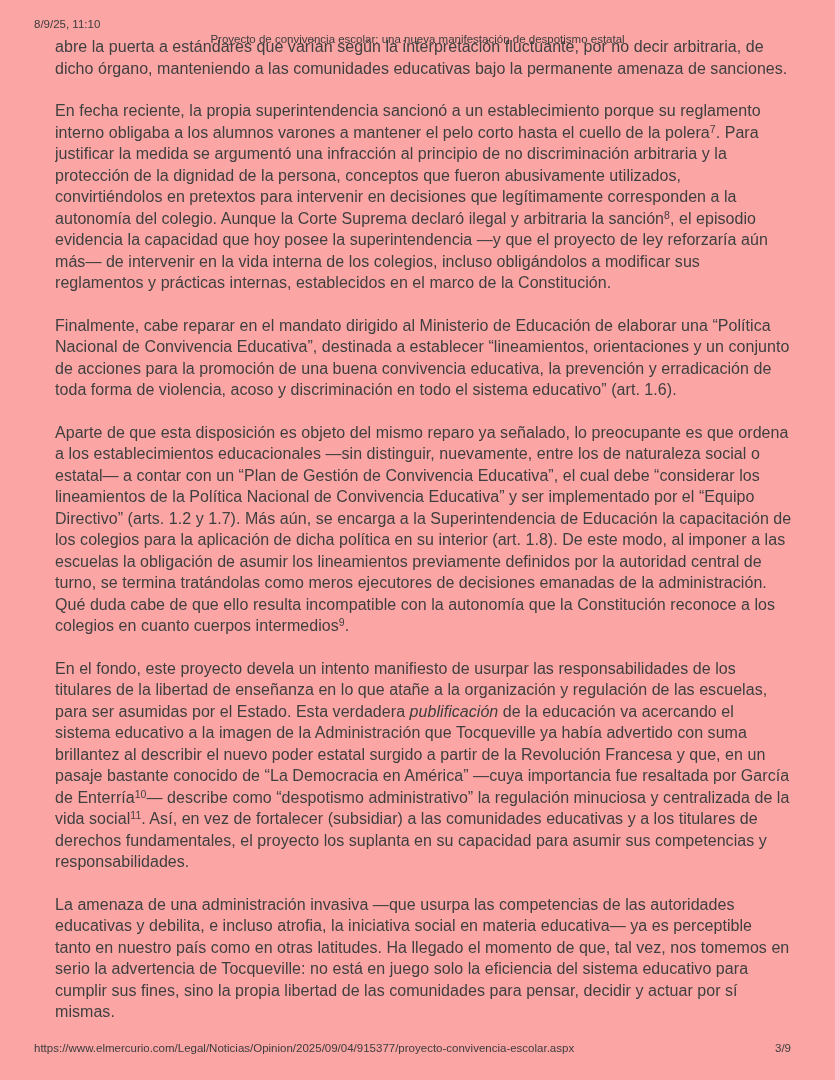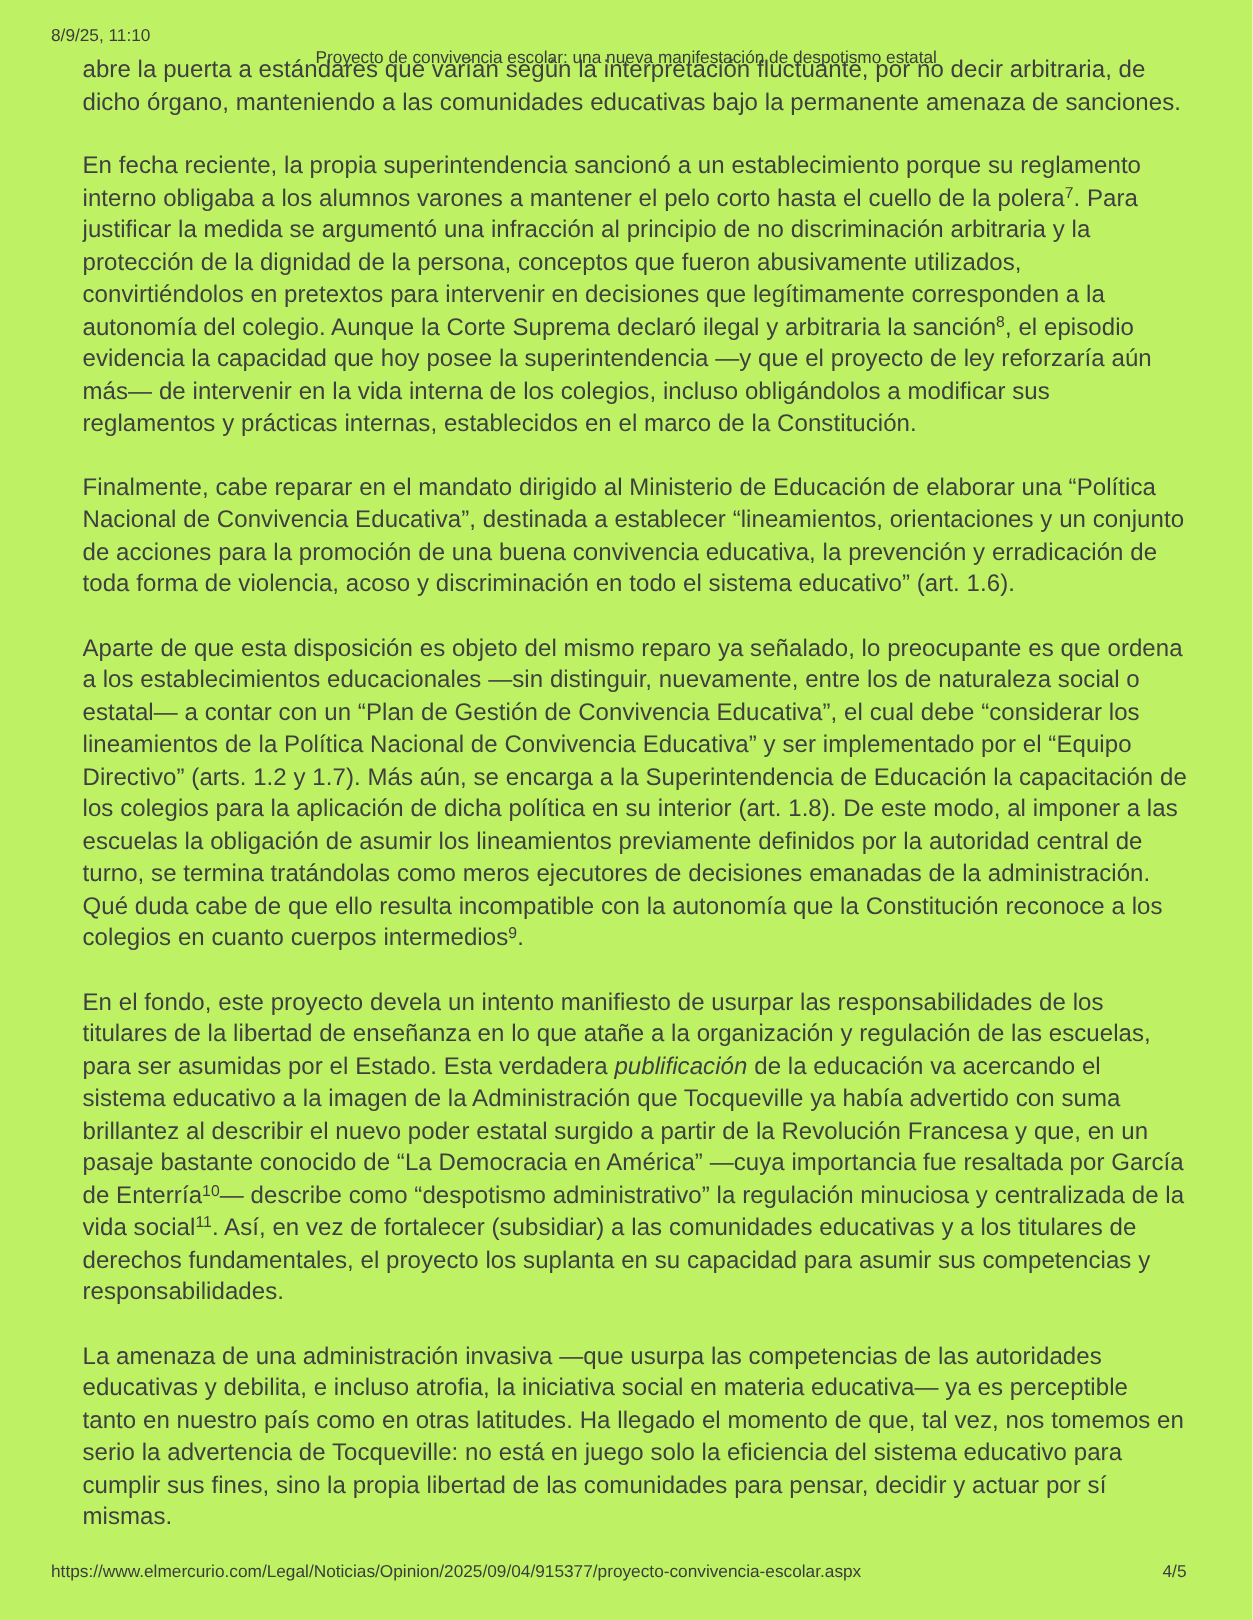--- a/index.html
+++ b/index.html
@@ -4,21 +4,21 @@
 <style>
   html, body {
     margin: 0;
     padding: 0;
     background: #ffffff;
   }
   .page {
     position: relative;
     width: 835px;
     height: 1080px;
-    background: #bef264;
+    background: #fca5a5;
     font-family: "Liberation Sans", "DejaVu Sans", sans-serif;
     color: #3f3f3f;
     overflow: hidden;
   }
   
   .print-header {
     position: absolute;
     top: 18px;
     left: 34px;
     right: 34px;
@@ -102,16 +102,16 @@
     <p><span>En fecha reciente, la propia superintendencia sancionó a un establecimiento porque su reglamento interno obligaba a los alumnos varones a mantener el pelo corto hasta el cuello de la polera</span><sup>7</sup><span>. Para justificar la medida se argumentó una infracción al principio de no discriminación arbitraria y la protección de la dignidad de la persona, conceptos que fueron abusivamente utilizados, convirtiéndolos en pretextos para intervenir en decisiones que legítimamente corresponden a la autonomía del colegio. Aunque la Corte Suprema declaró ilegal y arbitraria la sanción</span><sup>8</sup><span>, el episodio evidencia la capacidad que hoy posee la superintendencia —y que el proyecto de ley reforzaría aún más— de intervenir en la vida interna de los colegios, incluso obligándolos a modificar sus reglamentos y prácticas internas, establecidos en el marco de la Constitución.</span></p>
     <p><span>Finalmente, cabe reparar en el mandato dirigido al Ministerio de Educación de elaborar una “Política Nacional de Convivencia Educativa”, destinada a establecer “lineamientos, orientaciones y un conjunto de acciones para la promoción de una buena convivencia educativa, la prevención y erradicación de toda forma de violencia, acoso y discriminación en todo el sistema educativo” (art. 1.6).</span></p>
     <p><span>Aparte de que esta disposición es objeto del mismo reparo ya señalado, lo preocupante es que ordena a los establecimientos educacionales —sin distinguir, nuevamente, entre los de naturaleza social o estatal— a contar con un “Plan de Gestión de Convivencia Educativa”, el cual debe “considerar los lineamientos de la Política Nacional de Convivencia Educativa” y ser implementado por el “Equipo Directivo” (arts. 1.2 y 1.7). Más aún, se encarga a la Superintendencia de Educación la capacitación de los colegios para la aplicación de dicha política en su interior (art. 1.8). De este modo, al imponer a las escuelas la obligación de asumir los lineamientos previamente definidos por la autoridad central de turno, se termina tratándolas como meros ejecutores de decisiones emanadas de la administración. Qué duda cabe de que ello resulta incompatible con la autonomía que la Constitución reconoce a los colegios en cuanto cuerpos intermedios</span><sup>9</sup><span>.</span></p>
     <p><span>En el fondo, este proyecto devela un intento manifiesto de usurpar las responsabilidades de los titulares de la libertad de enseñanza en lo que atañe a la organización y regulación de las escuelas, para ser asumidas por el Estado. Esta verdadera </span><em>publificación</em><span> de la educación va acercando el sistema educativo a la imagen de la Administración que Tocqueville ya había advertido con suma brillantez al describir el nuevo poder estatal surgido a partir de la Revolución Francesa y que, en un pasaje bastante conocido de “La Democracia en América” —cuya importancia fue resaltada por García de Enterría</span><sup>10</sup><span>— describe como “despotismo administrativo” la regulación minuciosa y centralizada de la vida social</span><sup>11</sup><span>. Así, en vez de fortalecer (subsidiar) a las comunidades educativas y a los titulares de derechos fundamentales, el proyecto los suplanta en su capacidad para asumir sus competencias y responsabilidades.</span></p>
     <p><span>La amenaza de una administración invasiva —que usurpa las competencias de las autoridades educativas y debilita, e incluso atrofia, la iniciativa social en materia educativa— ya es perceptible tanto en nuestro país como en otras latitudes. Ha llegado el momento de que, tal vez, nos tomemos en serio la advertencia de Tocqueville: no está en juego solo la eficiencia del sistema educativo para cumplir sus fines, sino la propia libertad de las comunidades para pensar, decidir y actuar por sí mismas.</span></p>
 
   </div>
 
   <div class="print-footer">
     <span class="footer-url">https://www.elmercurio.com/Legal/Noticias/Opinion/2025/09/04/915377/proyecto-convivencia-escolar.aspx</span>
-    <span class="page-number">4/5</span>
+    <span class="page-number">3/9</span>
   </div>
 
 </div>
 
 </body></html>

